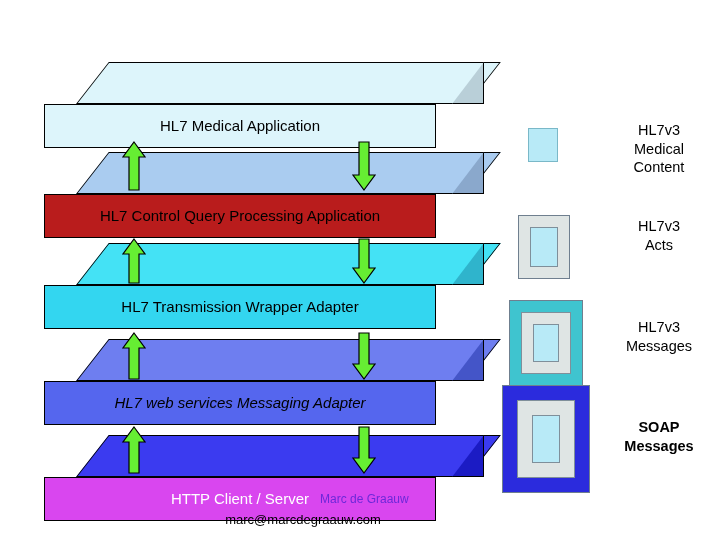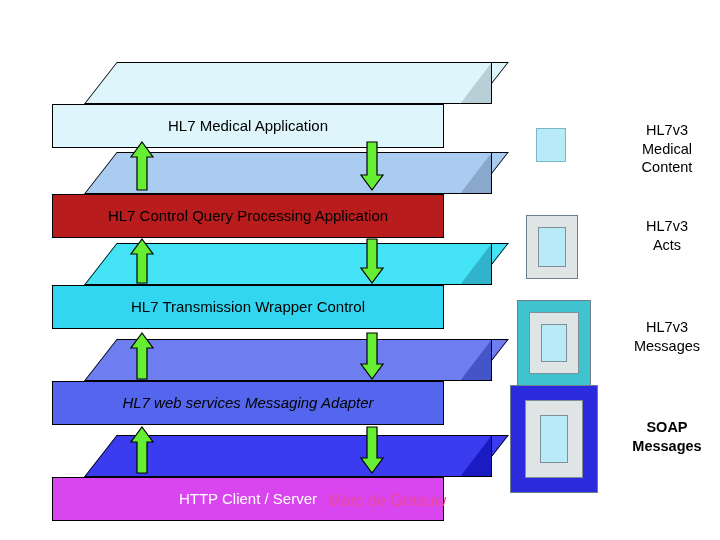--- a/index.html
+++ b/index.html
@@ -9,21 +9,21 @@
   body {
     width: 720px;
     height: 540px;
     background: #ffffff;
     font-family: "Liberation Sans", sans-serif;
     overflow: hidden;
     position: relative;
   }
   #stage {
     position: absolute;
-    left: 16px; top: 0;
+    left: 8px; top: 0;
     width: 590px;
     height: 540px;
   }
 
   
   .slab {
     position: absolute;
     width: 440px;
   }
   
@@ -101,22 +101,22 @@
   
   .footer {
     position: absolute;
     width: 100%;
     text-align: center;
     font-size: 13px;
     color: #000000;
   }
   .watermark {
     position: absolute;
-    font-size: 16px;
-    color: #ec4899;
+    font-size: 12px;
+    color: #6d28d9;
     white-space: nowrap;
     text-align: center;
   }
 </style>
 </head>
 <body>
 
 <div id="stage">
 
   <div class="slab" id="layer0" style="left:36px; top:62px;">
@@ -132,21 +132,21 @@
     <div class="sideface" id="l1side" style="background: rgb(138, 168, 204);"></div>
     <div class="front" id="l1front" style="background: #b91c1c;">
       <span class="label">HL7 Control Query Processing Application</span>
     </div>
   </div>
 
   <div class="slab" id="layer2" style="left:36px; top:243px;">
     <div class="topface" id="l2top" style="background: rgb(68, 226, 245);"></div>
     <div class="sideface" id="l2side" style="background: rgb(47, 180, 204);"></div>
     <div class="front" id="l2front" style="background: rgb(51, 214, 240);">
-      <span class="label">HL7 Transmission Wrapper Control</span>
+      <span class="label">HL7 Transmission Wrapper Adapter</span>
     </div>
   </div>
 
   <div class="slab" id="layer3" style="left:36px; top:339px;">
     <div class="topface" id="l3top" style="background: rgb(110, 126, 240);"></div>
     <div class="sideface" id="l3side" style="background: rgb(68, 85, 200);"></div>
     <div class="front" id="l3front" style="background: rgb(85, 102, 238); font-style: italic;">
       <span class="label">HL7 web services Messaging Adapter</span>
     </div>
   </div>
@@ -230,14 +230,15 @@
     <div class="legend-swatch" id="sw3" style="width: 88px; height: 108px; background: rgb(43, 43, 221); border: 1px solid rgb(111, 127, 143); position: relative;">
         <div style="position: absolute; inset: 14px; background: rgb(223, 229, 228); border: 1px solid rgb(127, 143, 154); box-sizing: border-box;">
           <div style="position: absolute; inset: 14px; background: rgb(184, 234, 247); border: 1px solid rgb(127, 143, 154); box-sizing: border-box;"></div>
         </div>
       </div>
   </div>
   <div class="legend-text" style="position:absolute; left:586px; top:418px; width:130px;font-weight:bold;">SOAP
 Messages</div>
 
   <div class="watermark" style="left:312px; top:492px;">Marc de Graauw</div>
+  <div class="footer" style="left:0; top:512px;">marc@marcdegraauw.com</div>
 
 </div>
 
 </body></html>

